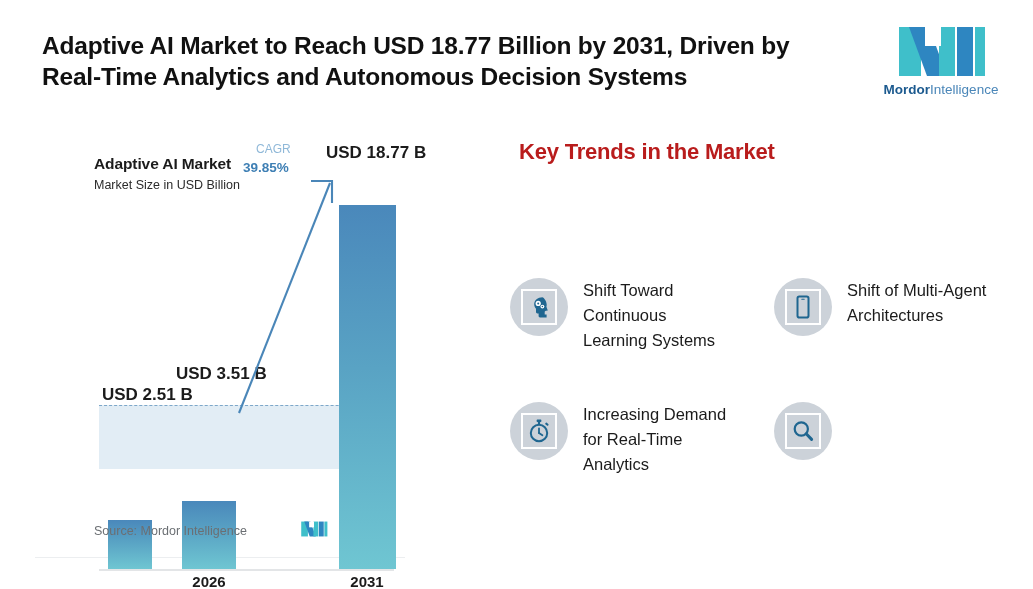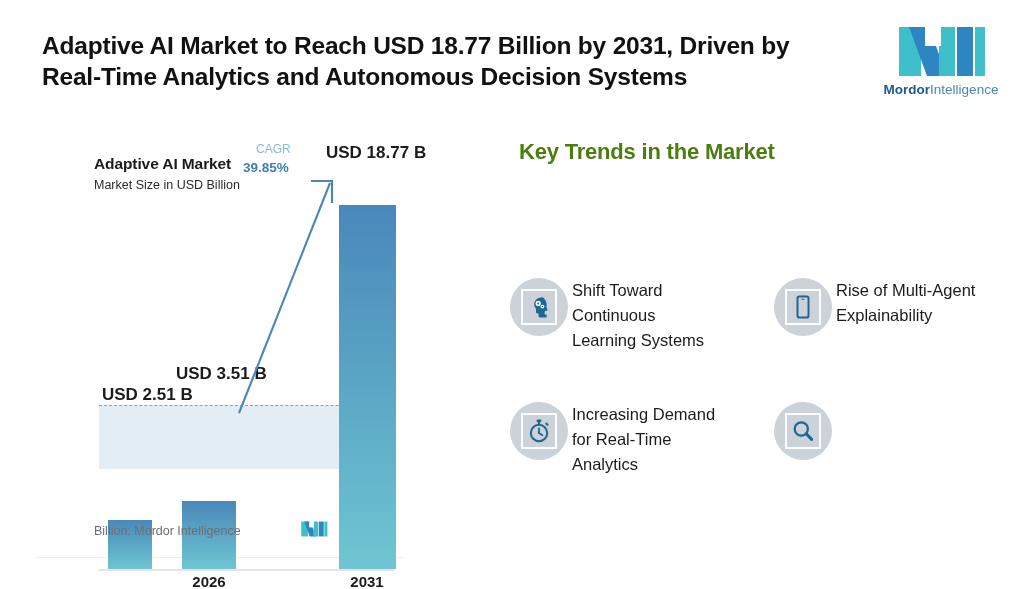--- a/index.html
+++ b/index.html
@@ -72,35 +72,35 @@
   }
   .source {
     position:absolute; left:59px; top:394px;
     font-size:12.5px; color:#6b6f73; white-space:nowrap;
   }
   .source-logo { position:absolute; left:265px; top:390px; }
 
   
   .trends-heading {
     position:absolute; left:519px; top:139px;
-    font-size:22px; font-weight:bold; color:#4d7c0f; letter-spacing:-0.2px;
+    font-size:22px; font-weight:bold; color:#b91c1c; letter-spacing:-0.2px;
   }
   .trend {
     position:absolute; display:flex; align-items:flex-start;
   }
   .trend-ico {
     width:58px; height:58px; border-radius:50%; background:#ccd2d9;
     display:flex; align-items:center; justify-content:center; flex:0 0 58px;
   }
   .ico-frame {
     width:36px; height:36px; border:2px solid #ffffff;
     display:flex; align-items:center; justify-content:center;
   }
   .trend-text {
-    margin-left:4px; font-size:16.5px; line-height:25px; color:#1b1b1b;
+    margin-left:15px; font-size:16.5px; line-height:25px; color:#1b1b1b;
     font-weight:normal;
   }
   .t1 { left:510px; top:278px; width:230px; }
   .t2 { left:774px; top:278px; width:240px; }
   .t3 { left:510px; top:402px; width:230px; }
   .t4 { left:774px; top:402px; width:250px; }
   .t1 .trend-text, .t3 .trend-text { width:150px; }
   .t2 .trend-text, .t4 .trend-text { width:175px; }
 </style>
 </head>
@@ -154,21 +154,21 @@
       <svg style="position:absolute; left:135px; top:-42px; width:120px; height:255px; overflow:visible;">
         <line x1="10" y1="250" x2="101" y2="20" stroke="#4a86b8" stroke-width="2.1"></line>
         <polyline points="82,18 103,18 103,40" fill="none" stroke="#4a86b8" stroke-width="2.1"></polyline>
       </svg>
 
       <div class="tick" style="left:-4px;margin-top:15px;">2025</div>
       <div class="tick" style="left:75px;">2026</div>
       <div class="tick" style="left:233px;">2031</div>
     </div>
 
-    <div class="source">Billion: Mordor Intelligence</div>
+    <div class="source">Source: Mordor Intelligence</div>
     <svg class="source-logo" width="28" height="18" viewBox="0 0 92 55">
       <polygon points="4,3 26,3 26,52 4,52" fill="#3fbfca"></polygon>
       <polygon points="14,3 34,3 52,52 32,52" fill="#2e86c1"></polygon>
       <polygon points="44,3 60,3 60,52 44,52" fill="#3fbfca"></polygon>
       <polygon points="62,3 78,3 78,52 62,52" fill="#2e86c1"></polygon>
       <polygon points="80,3 90,3 90,52 80,52" fill="#3fbfca"></polygon>
       <polygon points="30,3 46,3 46,22 30,22" fill="#ffffff"></polygon>
     </svg>
   </div>
 
@@ -191,21 +191,21 @@
 
   <div class="trend t2">
     <div class="trend-ico">
       <div class="ico-frame">
         <svg width="26" height="26" viewBox="0 0 26 26">
           <rect x="7.5" y="2.5" width="11" height="21" rx="1.8" fill="none" stroke="#1f6690" stroke-width="2"></rect>
           <rect x="11.2" y="4.8" width="3.6" height="0.9" rx="0.45" fill="#1f6690"></rect>
         </svg>
       </div>
     </div>
-    <div class="trend-text">Rise of Multi-Agent Explainability</div>
+    <div class="trend-text">Shift of Multi-Agent Architectures</div>
   </div>
 
   <div class="trend t3">
     <div class="trend-ico">
       <div class="ico-frame">
         <svg width="26" height="26" viewBox="0 0 26 26">
           <circle cx="13" cy="15" r="8.2" fill="none" stroke="#1f6690" stroke-width="2"></circle>
           <rect x="10.6" y="1.6" width="4.8" height="2.4" rx="0.8" fill="#1f6690"></rect>
           <rect x="11.9" y="3.6" width="2.2" height="3.2" fill="#1f6690"></rect>
           <rect x="19.1" y="5.2" width="3.6" height="2" rx="0.9" fill="#1f6690" transform="rotate(40 20.9 6.2)"></rect>

